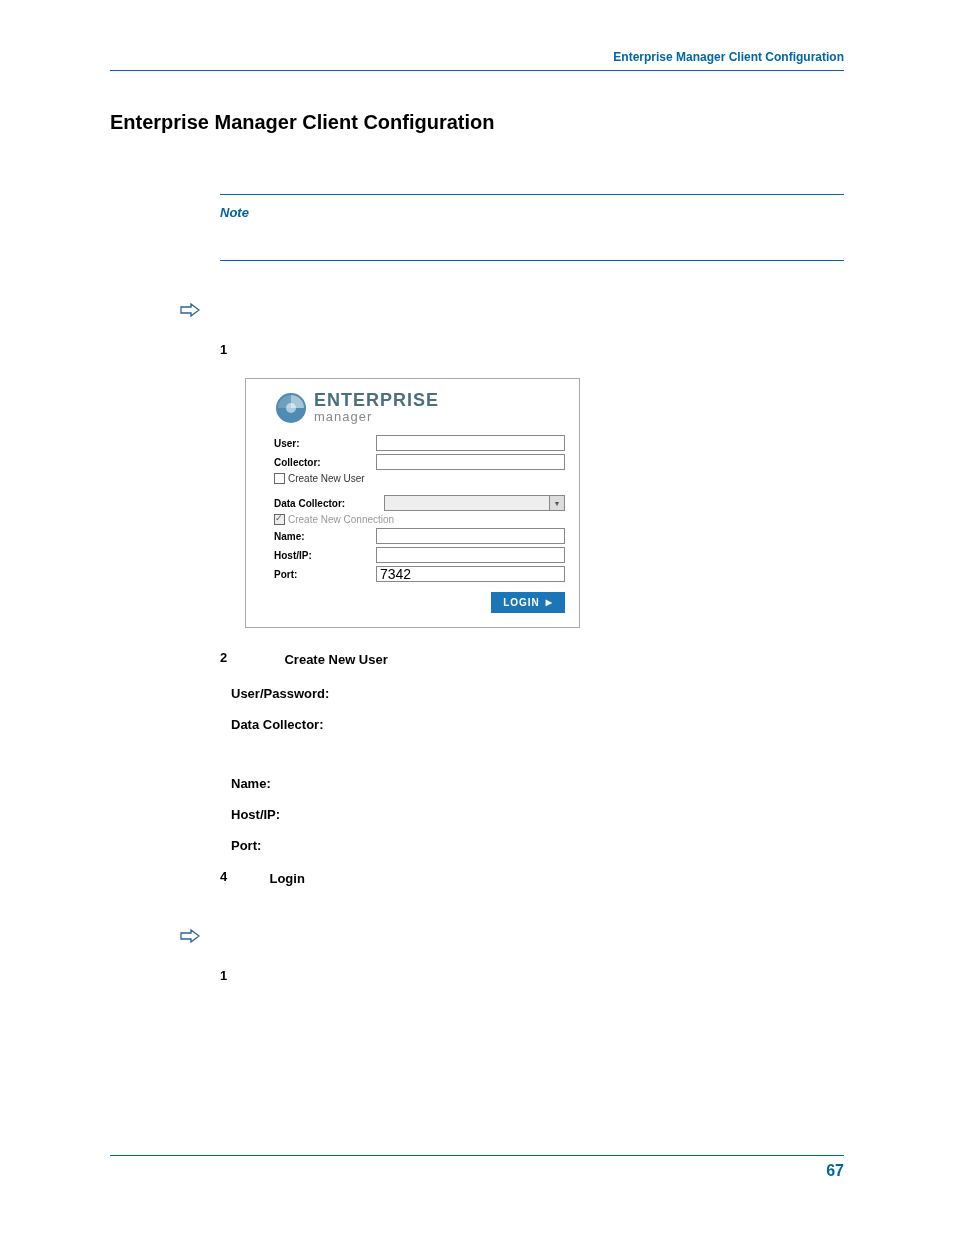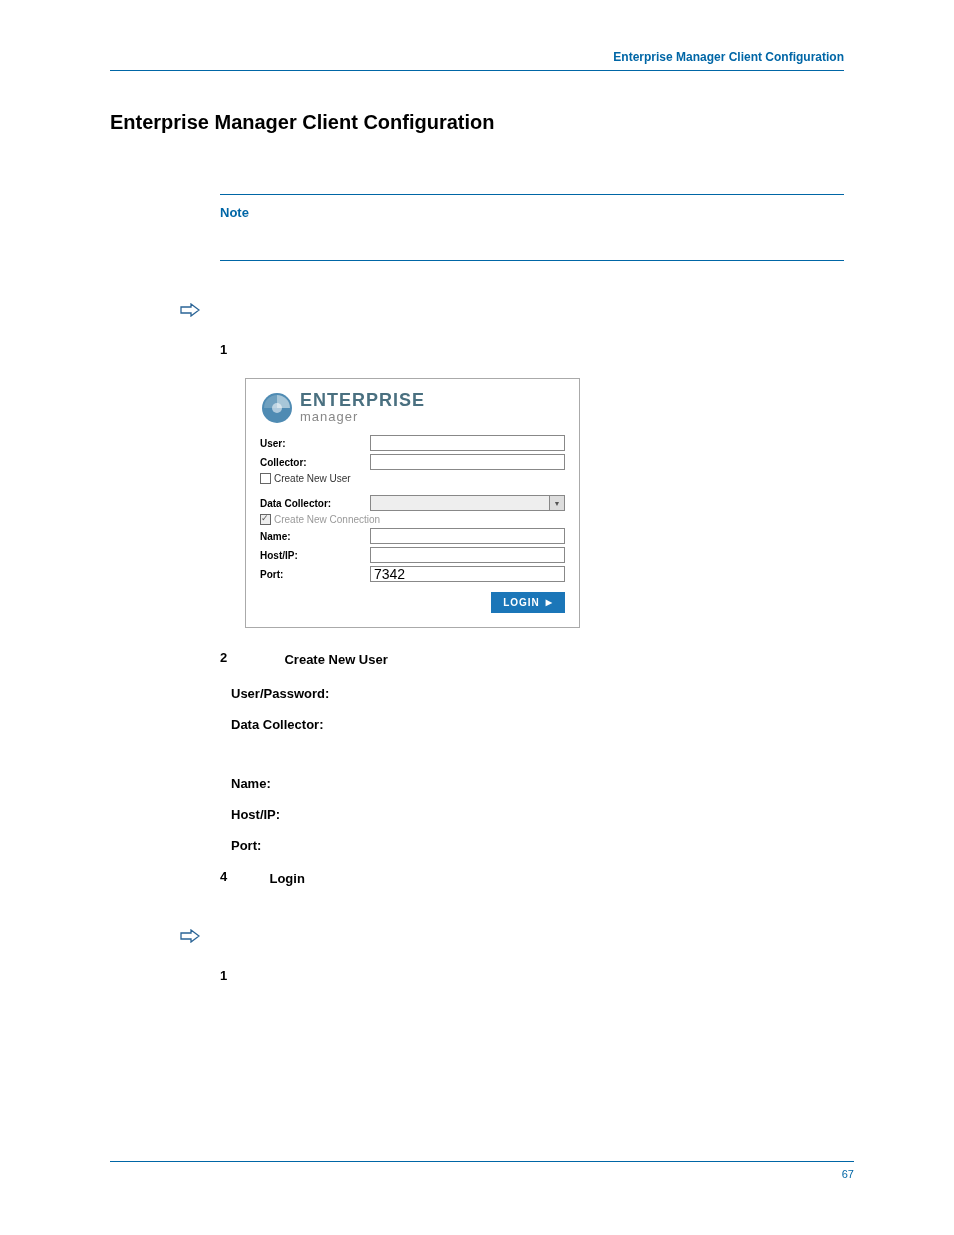--- a/index.html
+++ b/index.html
@@ -34,20 +34,21 @@
   .note-rule-top {
     border-top: 1px solid #0066a6;
     height: 0;
     margin-bottom: 10px;
   }
   .note-label {
     color: #0066a6;
     font-weight: bold;
     font-size: 13px;
     margin-bottom: 40px;
+    font-style: italic;
   }
   .note-rule-bottom {
     border-top: 1px solid #0066a6;
     height: 0;
     margin-bottom: 40px;
   }
   .arrow-row {
     position: relative;
     margin-left: -40px;
     margin-bottom: 20px;
@@ -76,21 +77,21 @@
     font-weight: bold;
     font-size: 13px;
     margin-bottom: 16px;
   }
   .login-panel {
     margin-left: 25px;
     width: 335px;
     border: 1px solid #aaa;
     background: #fff;
     margin-bottom: 22px;
-    padding: 12px 14px 14px 14px;
+    padding: 12px 14px 14px 28px;
     font-size: 10px;
   }
   .logo-row {
     display: flex;
     align-items: center;
     margin-bottom: 10px;
   }
   .logo-circle {
     width: 34px; height: 34px;
     margin-right: 6px;
@@ -194,27 +195,27 @@
     letter-spacing: 1px;
   }
   .login-btn .tri {
     margin-left: 6px;
     font-size: 8px;
   }
   .footer {
     position: absolute;
     bottom: 55px;
     left: 110px;
-    right: 100px;
+    right: 110px;
     border-top: 1px solid #0066a6;
     text-align: right;
     padding-top: 6px;
     color: #0066a6;
-    font-weight: normal;
-    font-size: 11px;
+    font-weight: bold;
+    font-size: 16px;
   }
 </style>
 </head>
 <body>
 
 <div class="page">
   <div class="header-breadcrumb">Enterprise Manager Client Configuration</div>
 
   <div class="section-title">Enterprise Manager Client Configuration</div>
 

